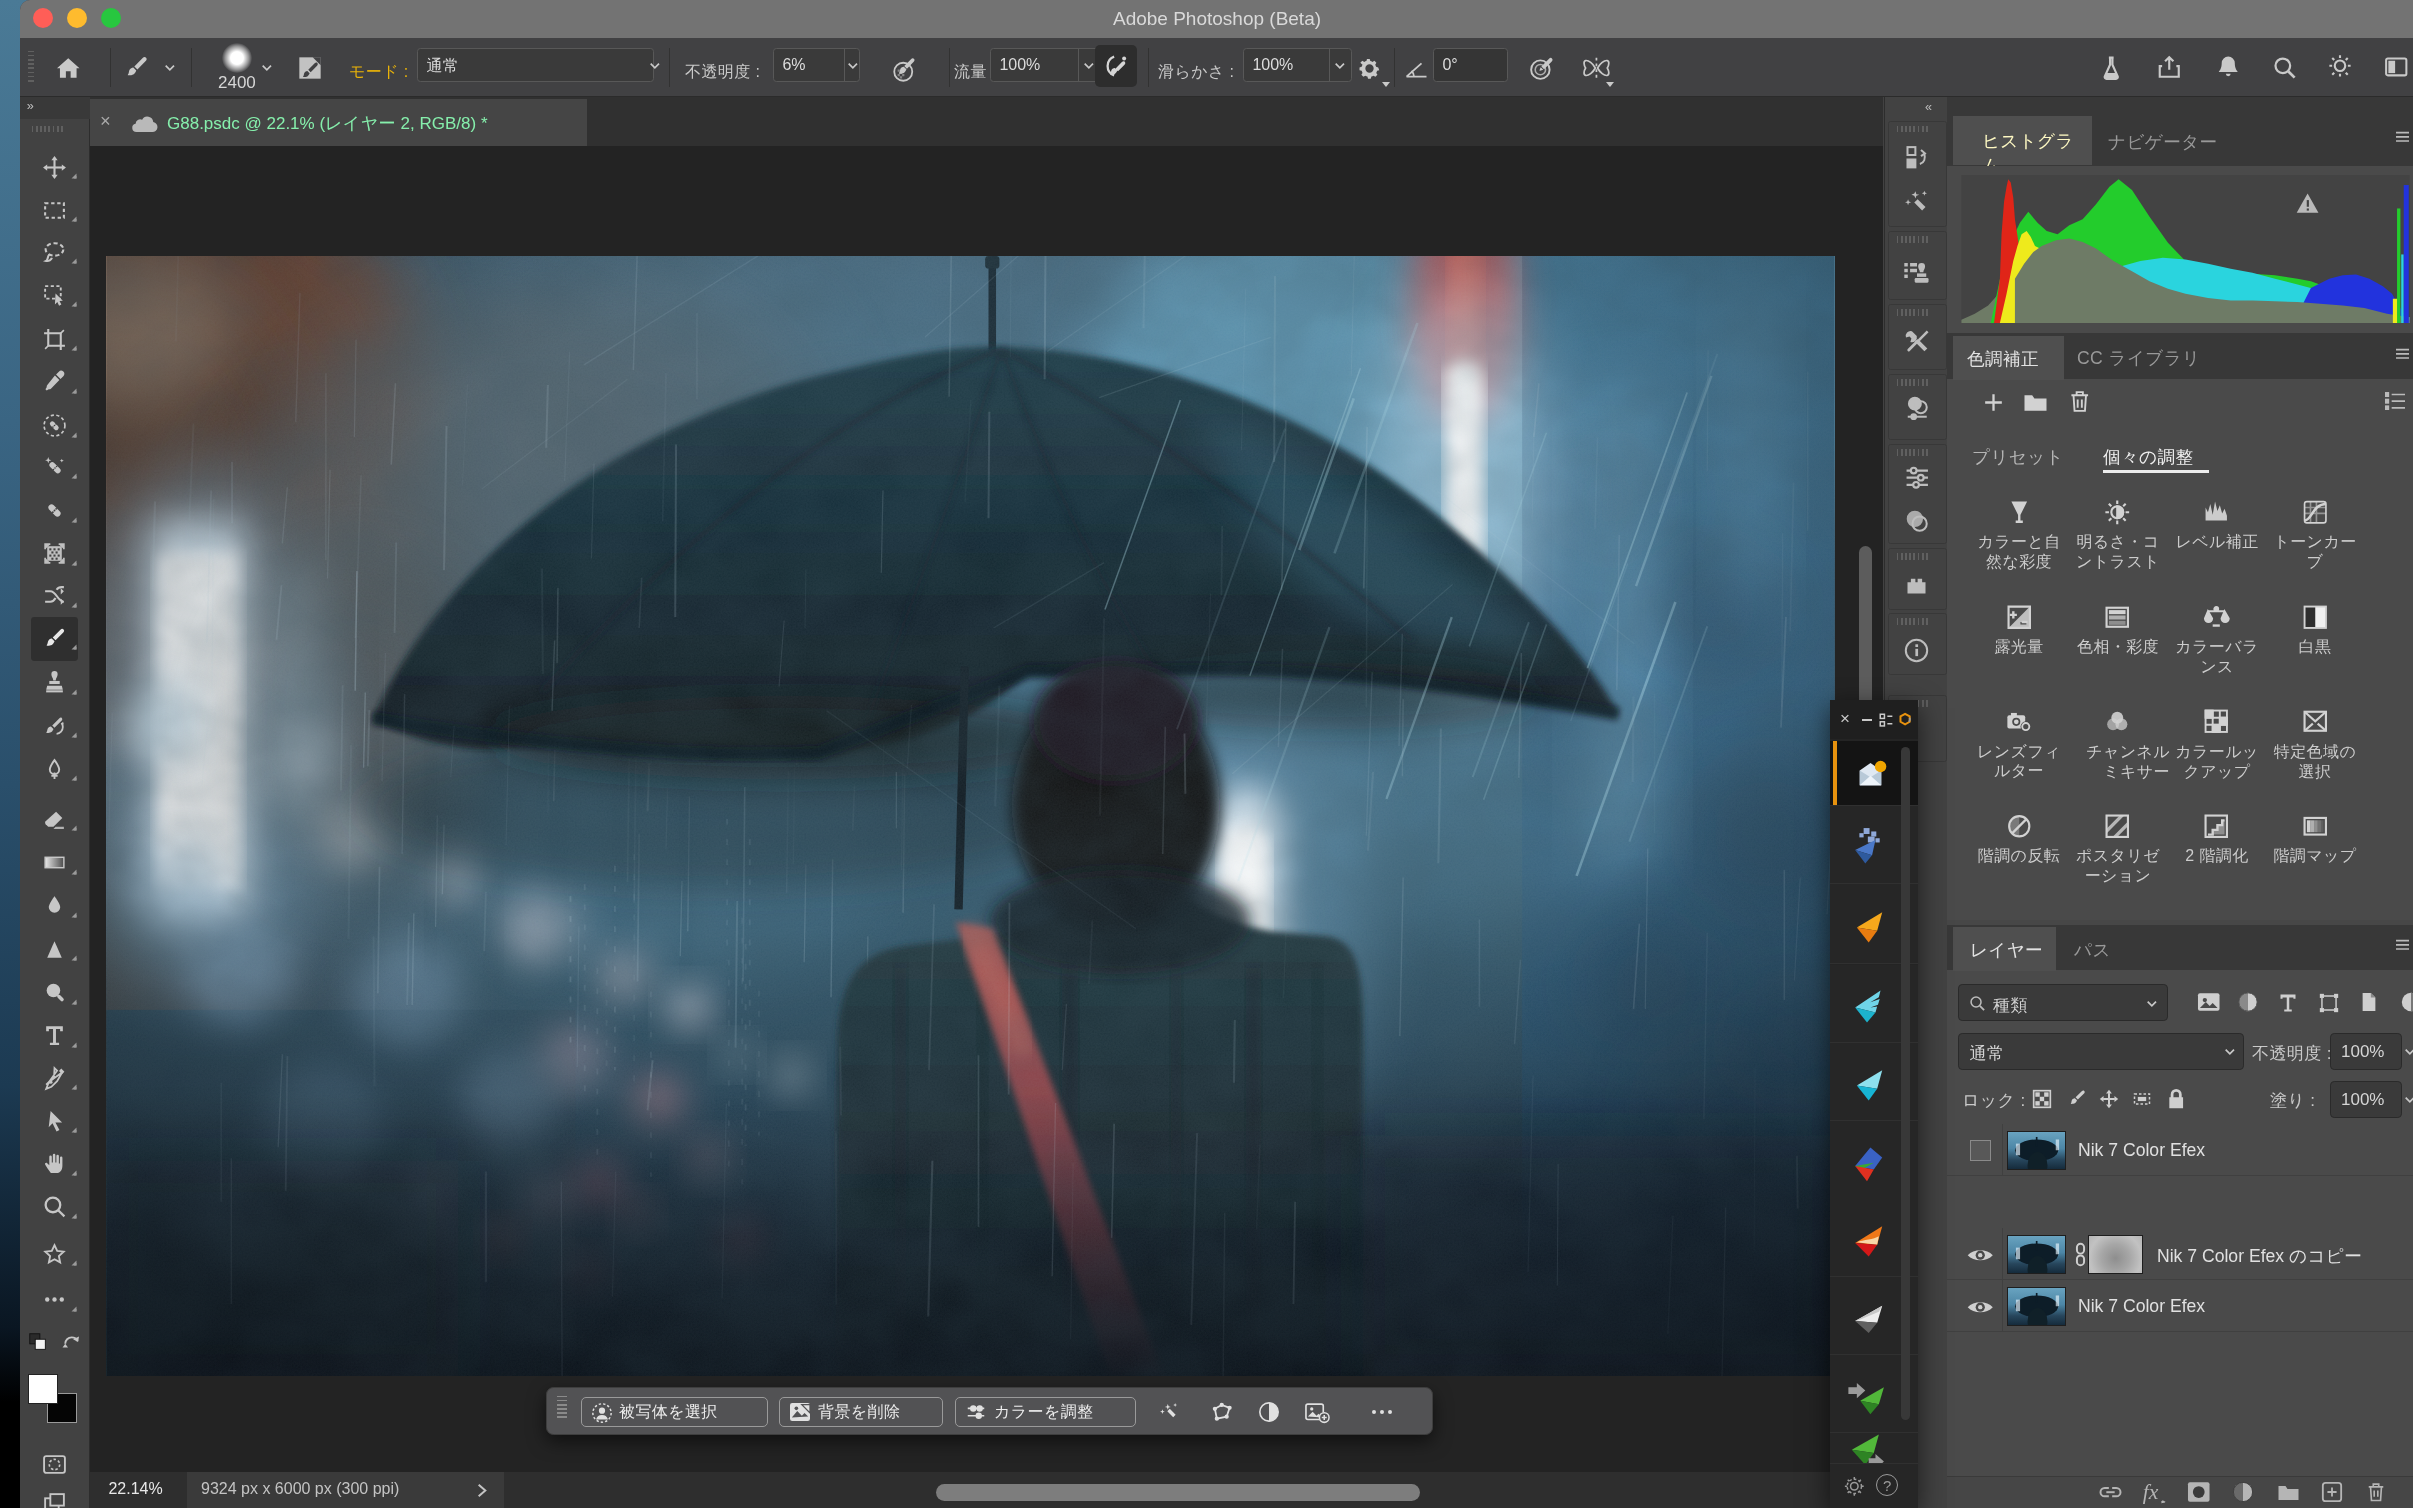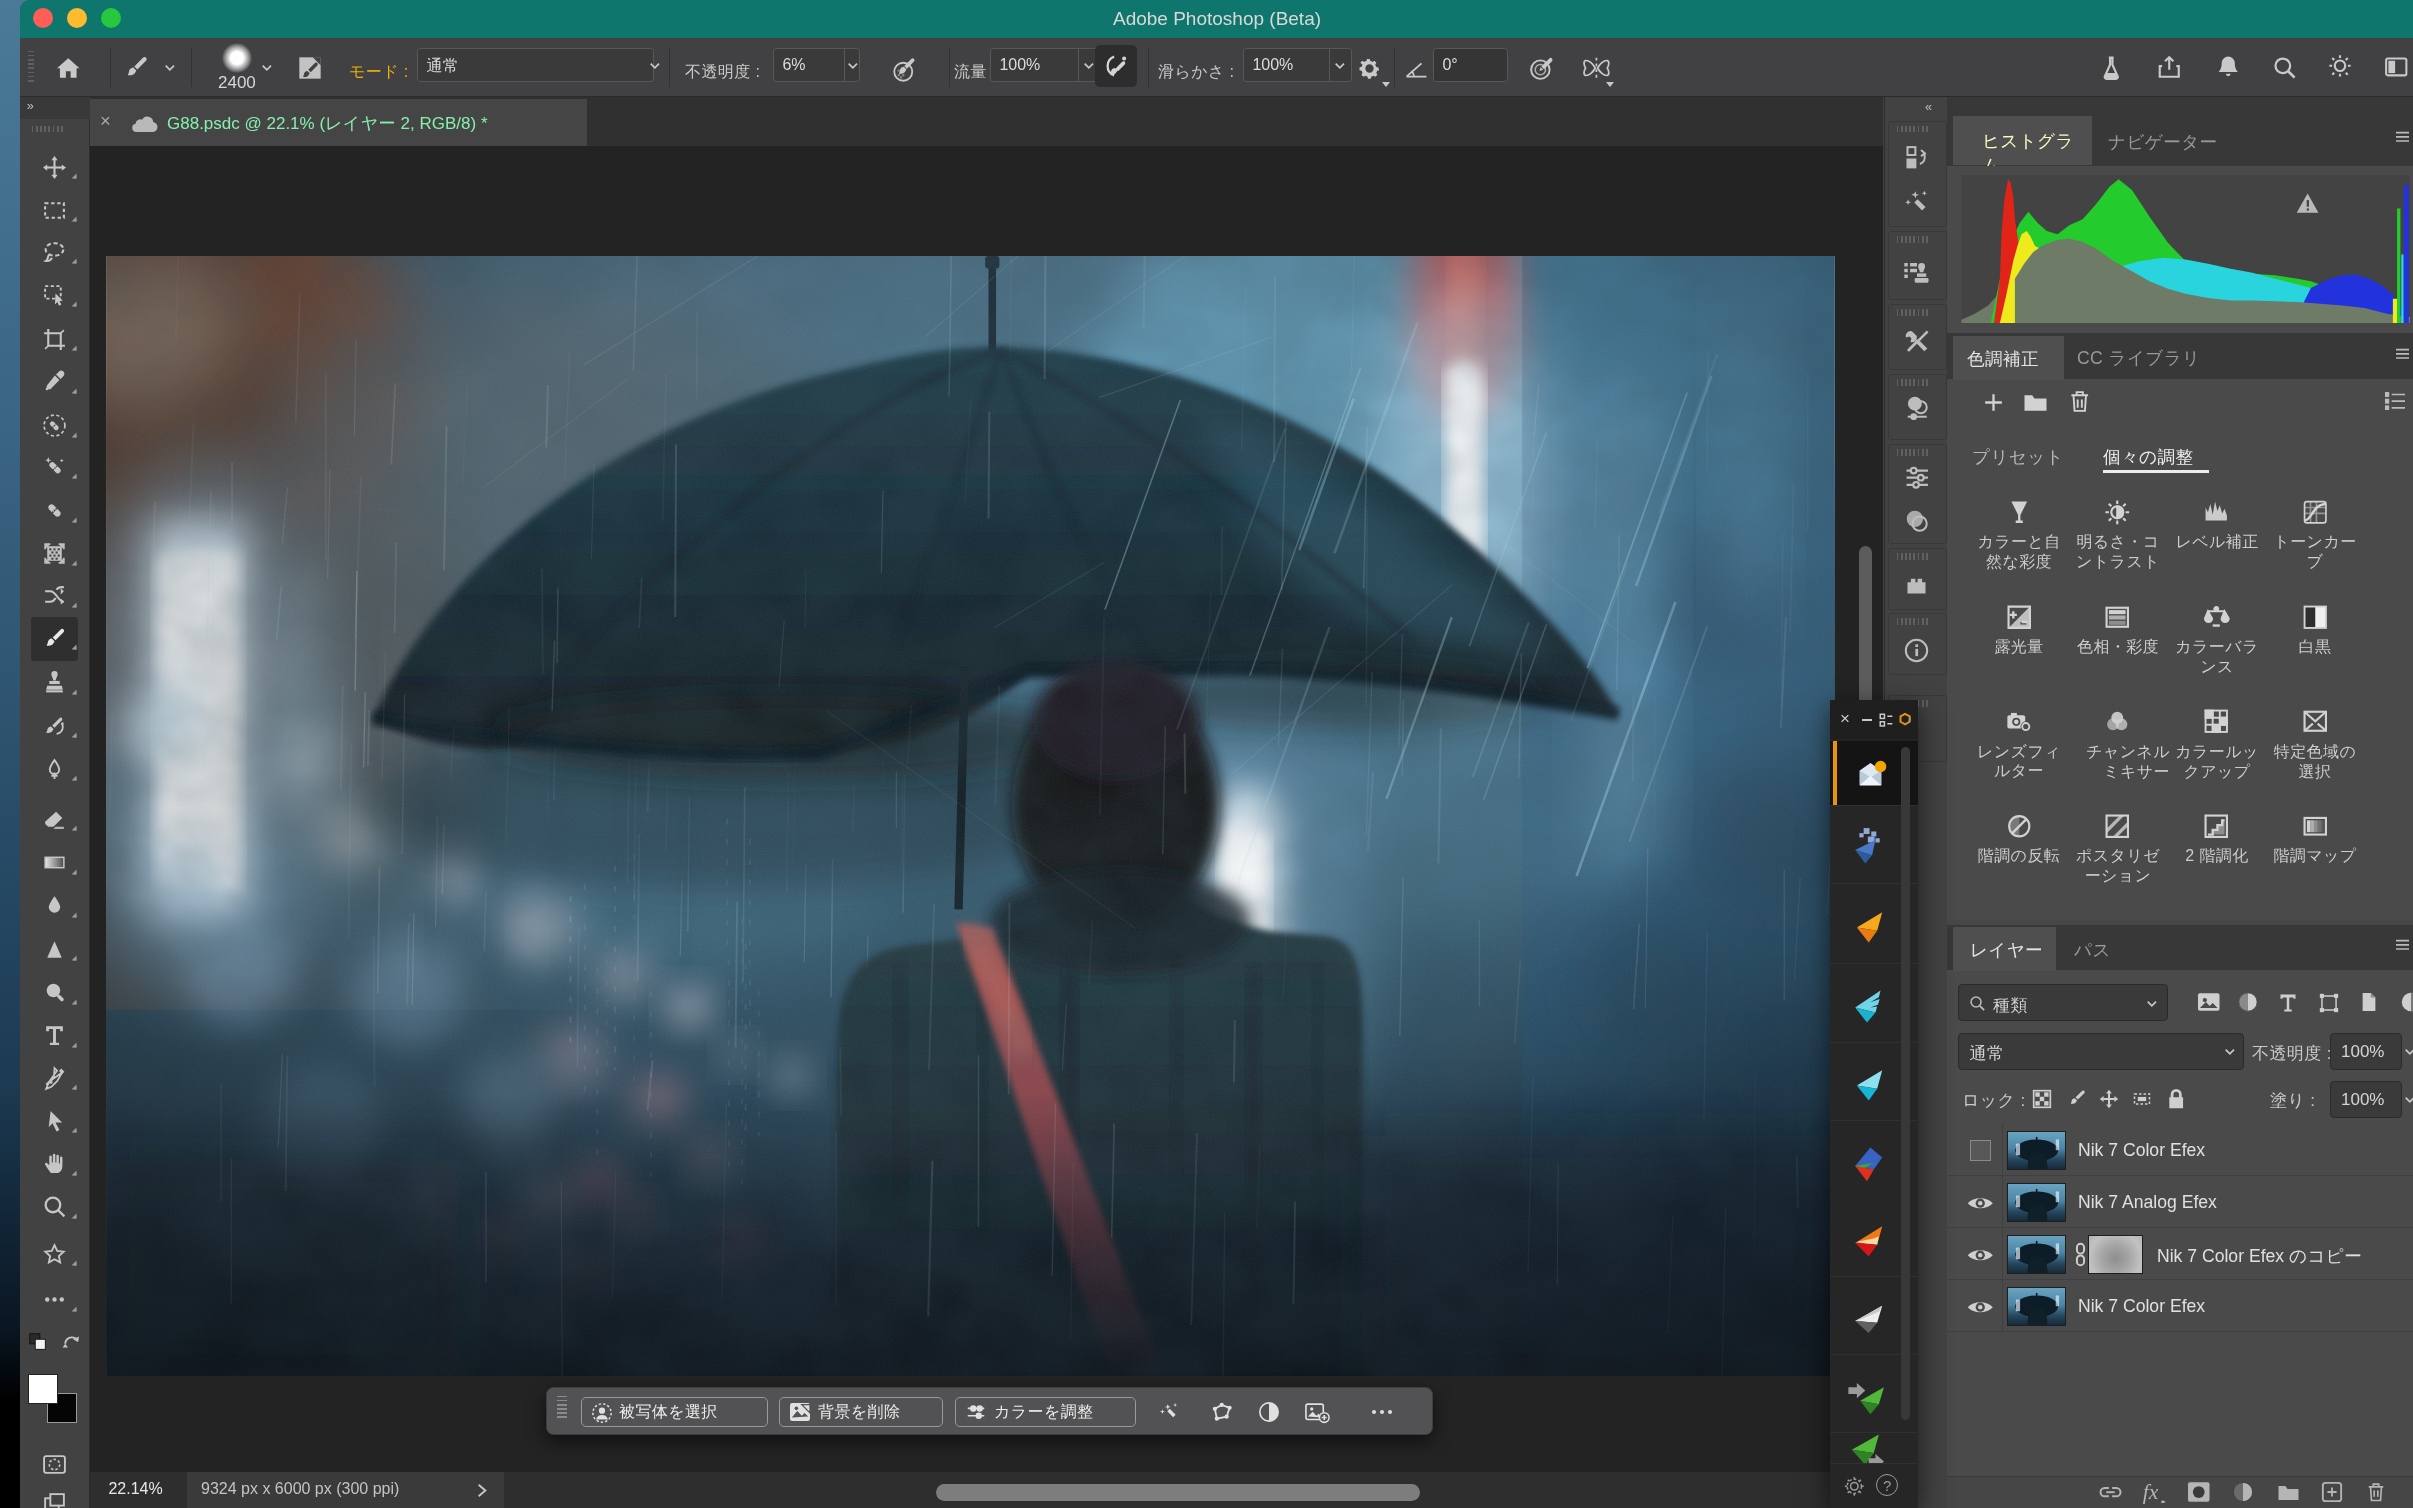--- a/index.html
+++ b/index.html
@@ -16,21 +16,21 @@
 .grip i{width:1.7px;height:6.7px;background:#606060}
 .gripv{position:absolute;display:flex;flex-direction:column;gap:2.5px}
 .gripv i{width:6.7px;height:1.7px;background:#606060}
 </style></head>
 <body>
 
 <div class="a" style="left:0;top:0;width:2413px;height:1508px;background:linear-gradient(180deg,#4a7a96 0%,#3a6583 28%,#2a4f6b 52%,#1c3a52 72%,#0a1622 88%,#000 93%)"></div>
 
 <div class="a" style="left:20px;top:0;width:2393px;height:1508px;background:#424242;border-radius:10px 0 0 0"></div>
 
-<div class="a" id="titlebar" style="left:20px;top:0;width:2393px;height:48px;background:#0f766e;border-radius:10px 0 0 0;border-bottom:0.8px solid #2a2a2a">
+<div class="a" id="titlebar" style="left:20px;top:0;width:2393px;height:48px;background:#737373;border-radius:10px 0 0 0;border-bottom:0.8px solid #2a2a2a">
 <div class="a" style="left:12.6px;top:7.5px;width:20px;height:20px;border-radius:50%;background:#ff5e57"></div>
 <div class="a" style="left:47px;top:7.5px;width:20px;height:20px;border-radius:50%;background:#febb2e"></div>
 <div class="a" style="left:81px;top:7.5px;width:20px;height:20px;border-radius:50%;background:#27c73f"></div>
 <div class="a" style="left:1197px;top:7.5px;transform:translateX(-50%);font-size:19px;color:#d9d9d9;white-space:nowrap">Adobe Photoshop (Beta)</div>
 </div>
 
 <div class="a" id="opts" style="left:20px;top:38px;width:2393px;height:59px;background:#414143;border-bottom:0.8px solid #2b2b2b">
 <div class="gripv" style="left:7.5px;top:12.6px">
       <i></i>
       <i></i>
@@ -1041,38 +1041,20 @@
 <svg width="59" height="39" viewBox="0 0 70 47">
           <ellipse cx="34" cy="22" rx="26" ry="13" fill="#0d1d28"></ellipse>
           <rect x="33" y="6" width="2" height="12" fill="#0d1d28"></rect>
           <ellipse cx="35" cy="40" rx="12" ry="16" fill="#102028"></ellipse>
           <rect x="9" y="14" width="5" height="14" fill="#dcecf8" opacity=".7"></rect>
           <rect x="57" y="9" width="4" height="13" fill="#e8f4fc" opacity=".65"></rect>
         </svg>
       </div>
       <span class="a" style="left:131px;top:16px;font-size:17.6px;color:#e0e0e0">Nik 7 Color Efex</span>
     </div>
-<div class="a" style="left:0;top:251px;width:467px;height:52px;background:#4a4a4a;border-bottom:0.8px solid #404040">
-      <svg class="a" style="left:19px;top:18.4px" width="28.5" height="18.4" viewBox="0 0 34 22">
-        <path d="M2 11 C9 3 25 3 32 11 C25 19 9 19 2 11 Z" fill="#cfcfcf"></path>
-        <circle cx="17" cy="11" r="5.5" fill="#4a4a4a"></circle>
-        <circle cx="17" cy="11" r="2.6" fill="#cfcfcf"></circle>
-      </svg>
-      <div class="a" style="left:55px;top:0;width:0.8px;height:52px;background:#404040"></div>
-      <div class="a" style="left:60px;top:6.7px;width:59px;height:39px;background:linear-gradient(180deg,#69a3c0 0%,#4c86a6 45%,#27465c 75%,#152b3c 100%);border:0.8px solid #1e1e1e;overflow:hidden">
-<svg width="59" height="39" viewBox="0 0 70 47">
-          <ellipse cx="34" cy="22" rx="26" ry="13" fill="#0d1d28"></ellipse>
-          <rect x="33" y="6" width="2" height="12" fill="#0d1d28"></rect>
-          <ellipse cx="35" cy="40" rx="12" ry="16" fill="#102028"></ellipse>
-          <rect x="9" y="14" width="5" height="14" fill="#dcecf8" opacity=".7"></rect>
-          <rect x="57" y="9" width="4" height="13" fill="#e8f4fc" opacity=".65"></rect>
-        </svg>
-      </div>
-      <span class="a" style="left:131px;top:16px;font-size:17.6px;color:#e0e0e0">Nik 7 Analog Efex</span>
-    </div>
 <div class="a" style="left:0;top:303px;width:467px;height:52px;background:#4a4a4a;border-bottom:0.8px solid #404040">
       <svg class="a" style="left:19px;top:18.4px" width="28.5" height="18.4" viewBox="0 0 34 22">
         <path d="M2 11 C9 3 25 3 32 11 C25 19 9 19 2 11 Z" fill="#cfcfcf"></path>
         <circle cx="17" cy="11" r="5.5" fill="#4a4a4a"></circle>
         <circle cx="17" cy="11" r="2.6" fill="#cfcfcf"></circle>
       </svg>
       <div class="a" style="left:55px;top:0;width:0.8px;height:52px;background:#404040"></div>
       <div class="a" style="left:60px;top:6.7px;width:59px;height:39px;background:linear-gradient(180deg,#69a3c0 0%,#4c86a6 45%,#27465c 75%,#152b3c 100%);border:0.8px solid #1e1e1e;overflow:hidden">
 <svg width="59" height="39" viewBox="0 0 70 47">
           <ellipse cx="34" cy="22" rx="26" ry="13" fill="#0d1d28"></ellipse>

